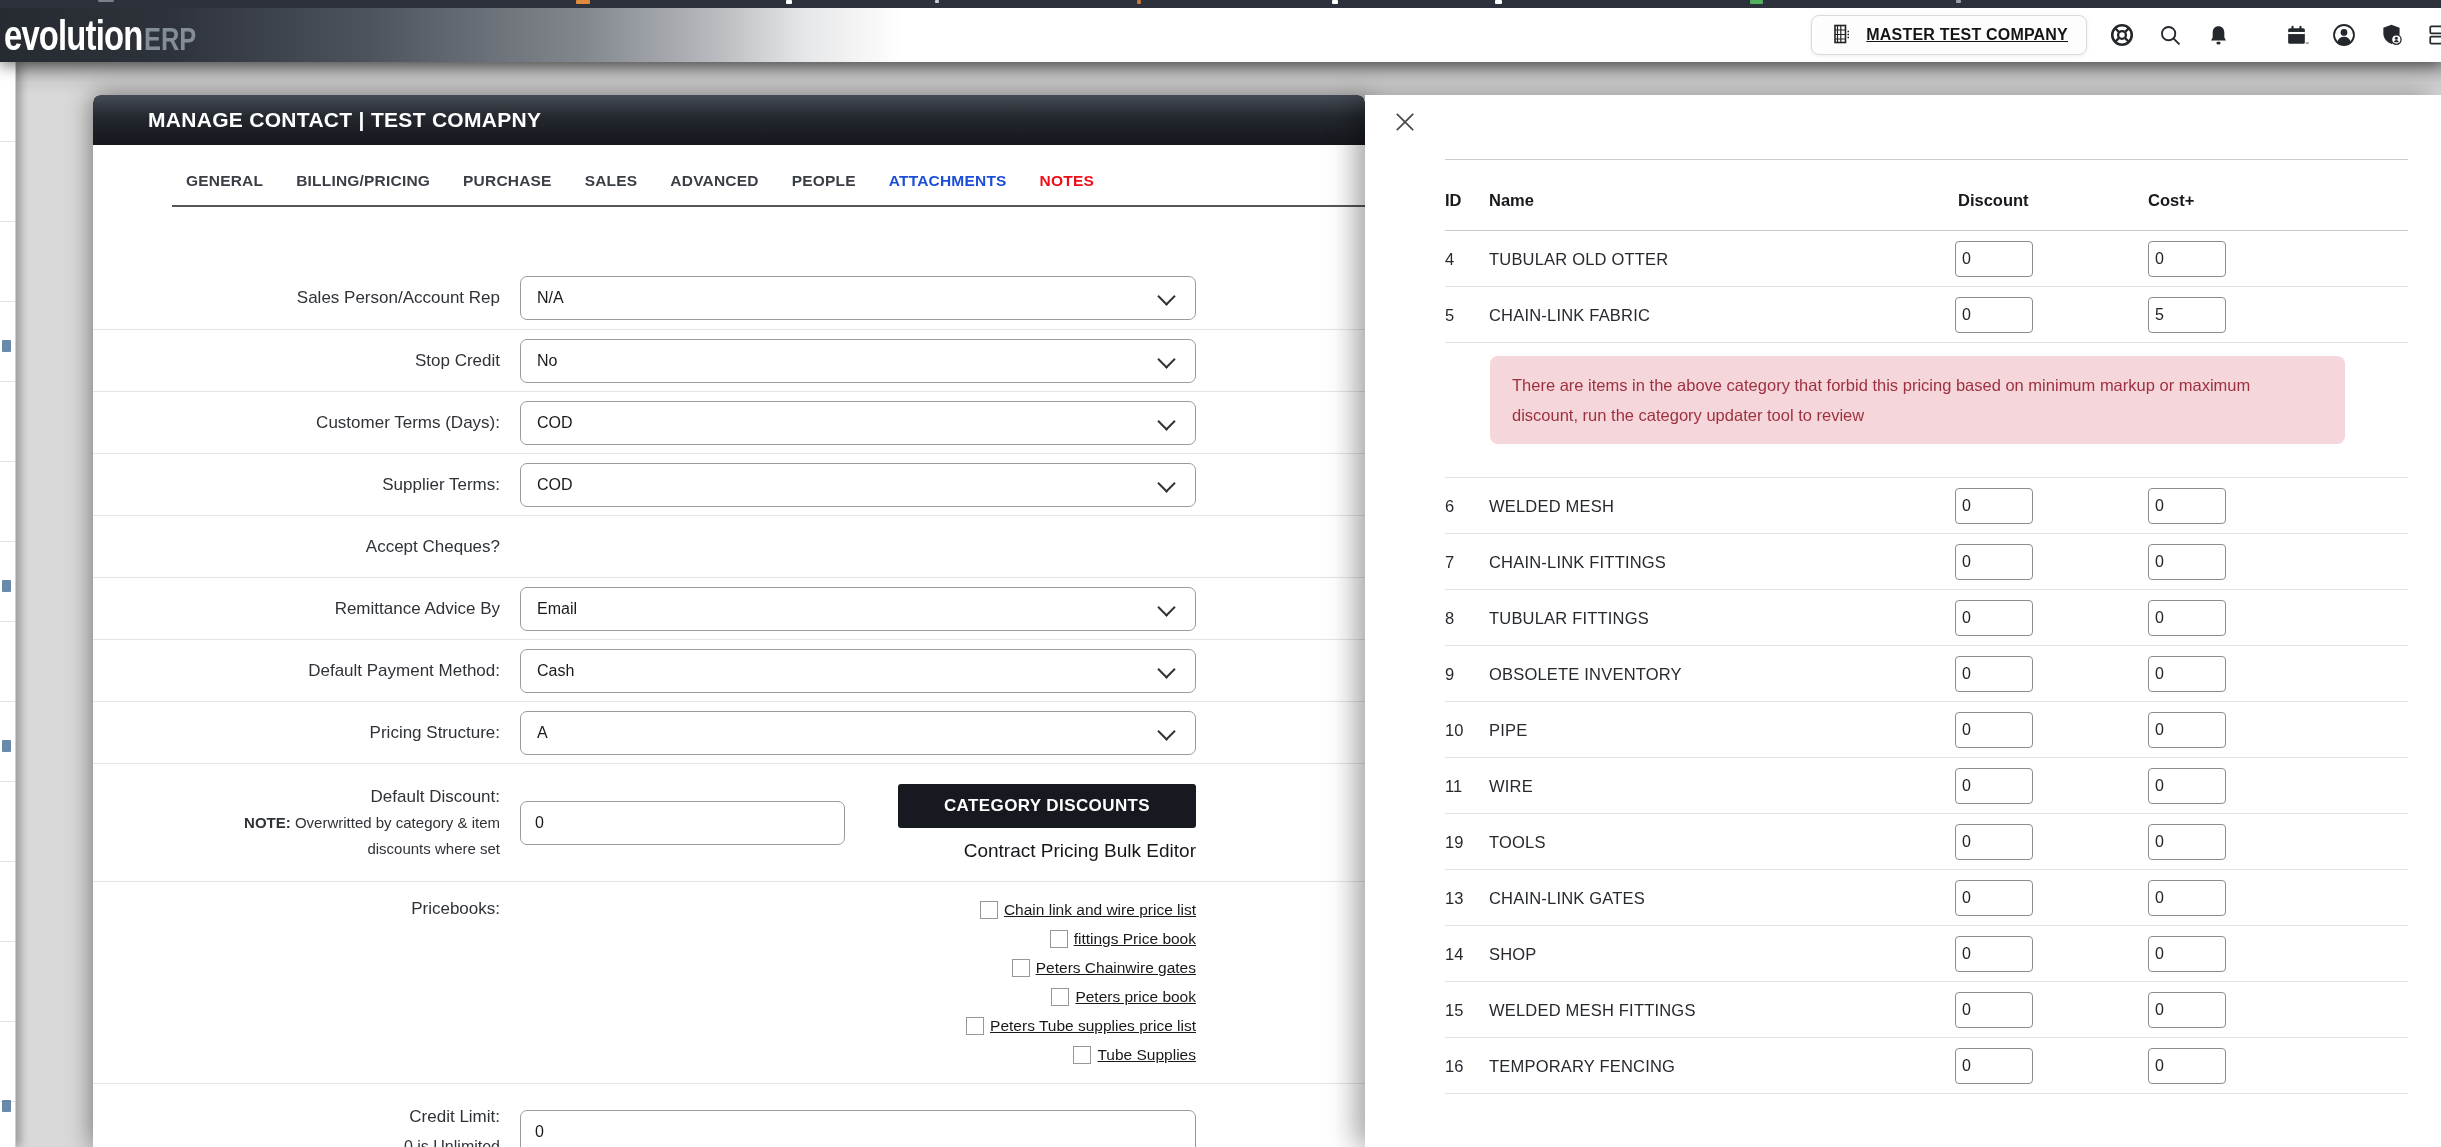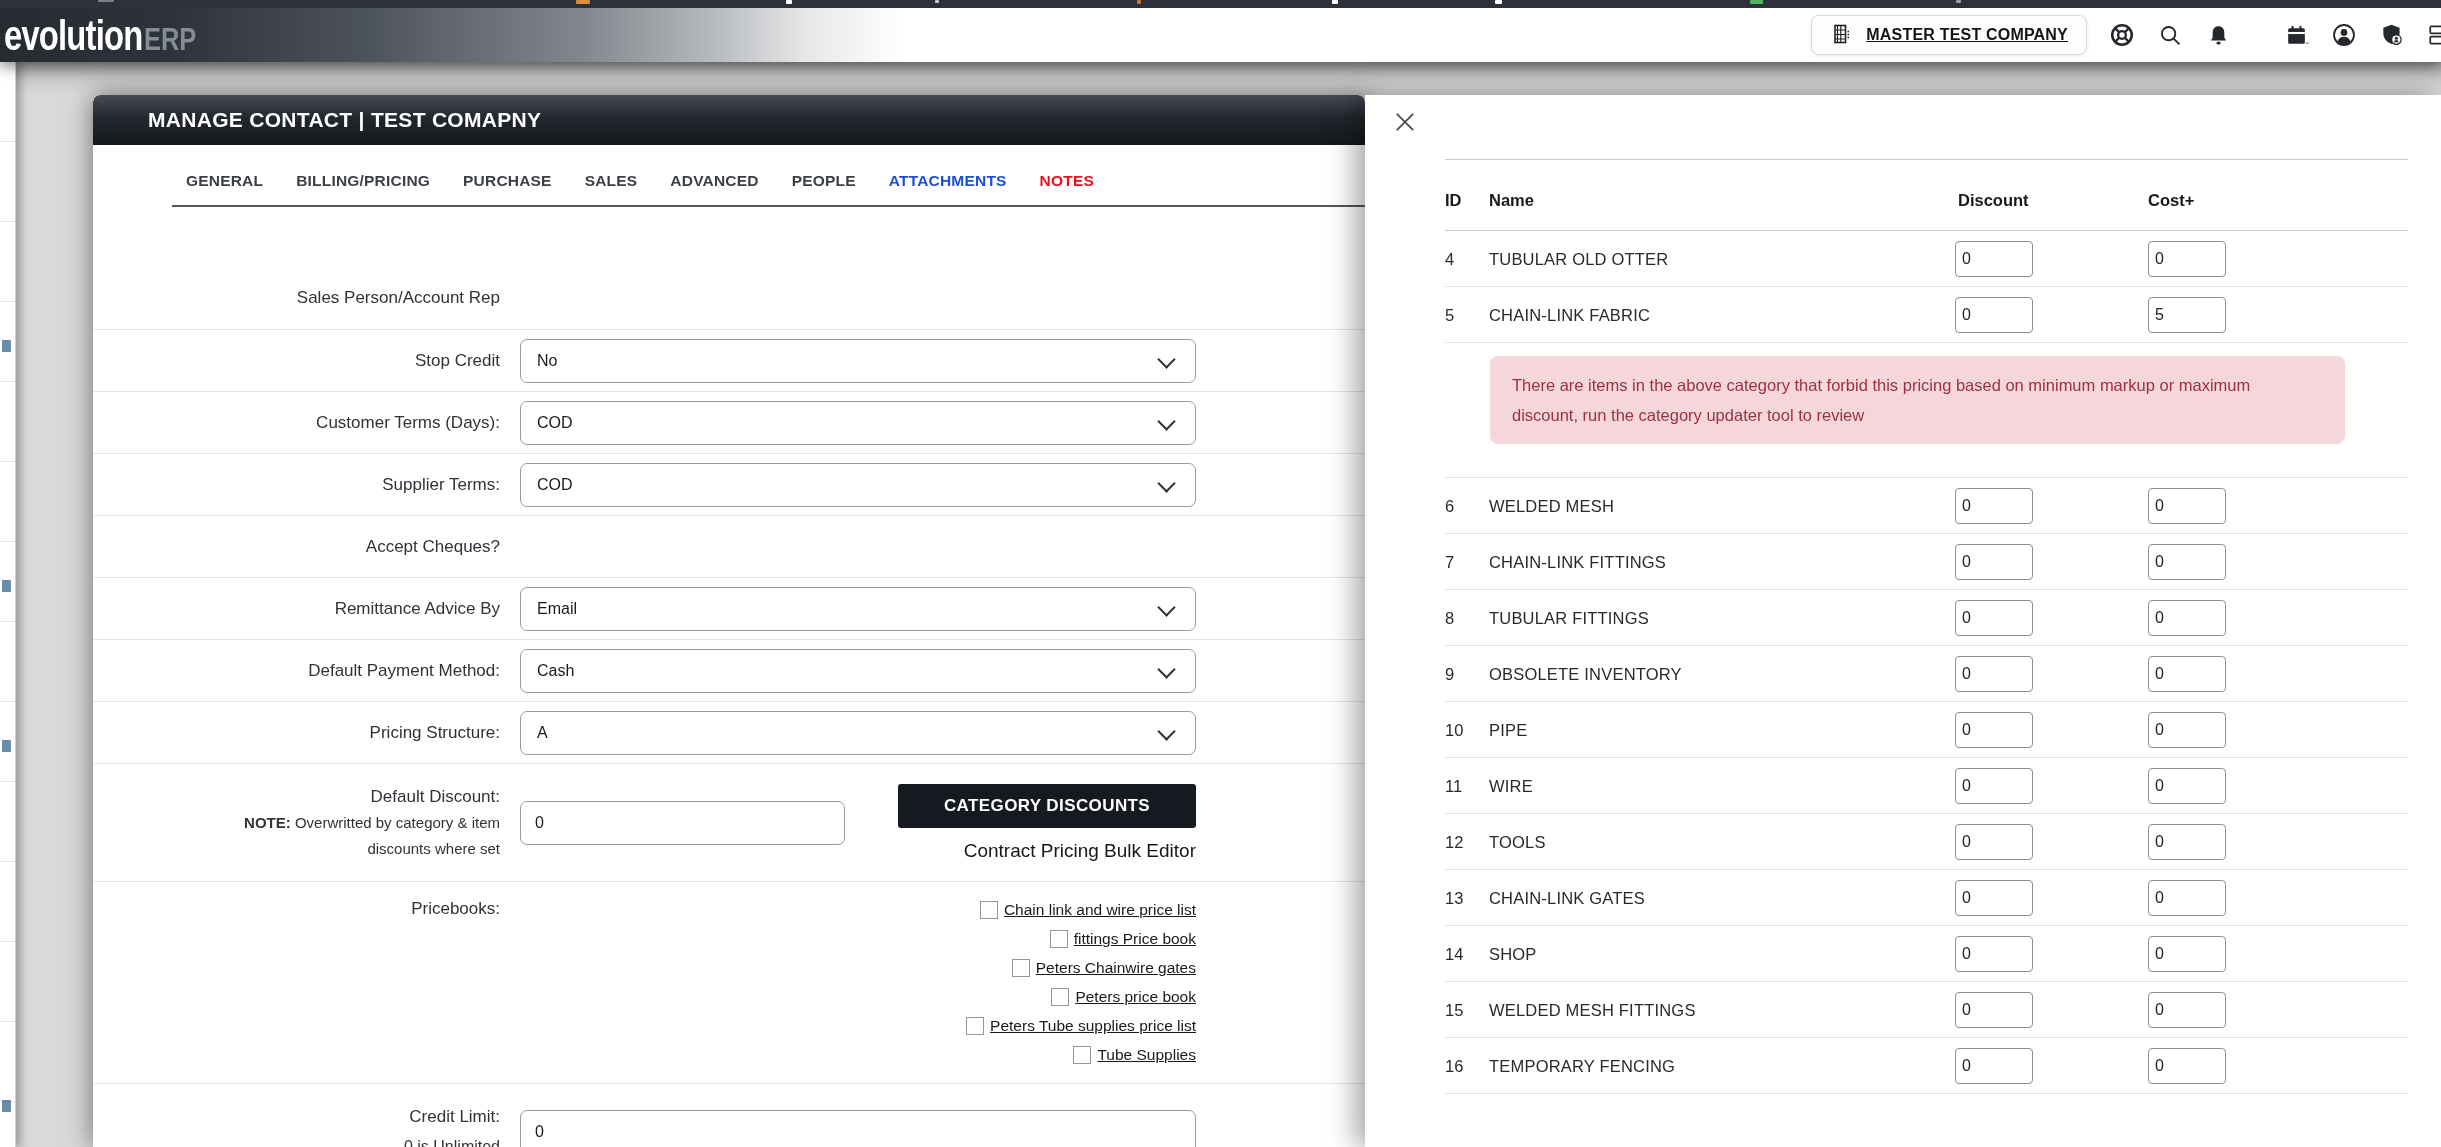--- a/index.html
+++ b/index.html
@@ -207,20 +207,24 @@
       <div class="tab active">ATTACHMENTS</div>
       <div class="tab notes">NOTES</div>
     </div>
     <div class="tab-underline"></div>
 
     <div class="form">
 
       <div class="frow">
         <div class="flabel">Sales Person/Account Rep</div>
         <div class="fgap"></div>
+        <div class="selectbox">
+          <span class="selval">N/A</span>
+          <span class="chev"></span>
+        </div>
       </div>
 
       <div class="frow">
         <div class="flabel">Stop Credit</div>
         <div class="fgap"></div>
         <div class="selectbox">
           <span class="selval">No</span>
           <span class="chev"></span>
         </div>
       </div>
@@ -401,21 +405,21 @@
     </div>
 
     <div class="prow">
       <span class="pid">11</span>
       <span class="pname">WIRE</span>
       <input class="pinp disc" value="0" style="">
       <input class="pinp cost" value="0" style="">
     </div>
 
     <div class="prow">
-      <span class="pid">12</span>
+      <span class="pid">19</span>
       <span class="pname">TOOLS</span>
       <input class="pinp disc" value="0" style="">
       <input class="pinp cost" value="0" style="">
     </div>
 
     <div class="prow">
       <span class="pid">13</span>
       <span class="pname">CHAIN-LINK GATES</span>
       <input class="pinp disc" value="0" style="">
       <input class="pinp cost" value="0" style="">

